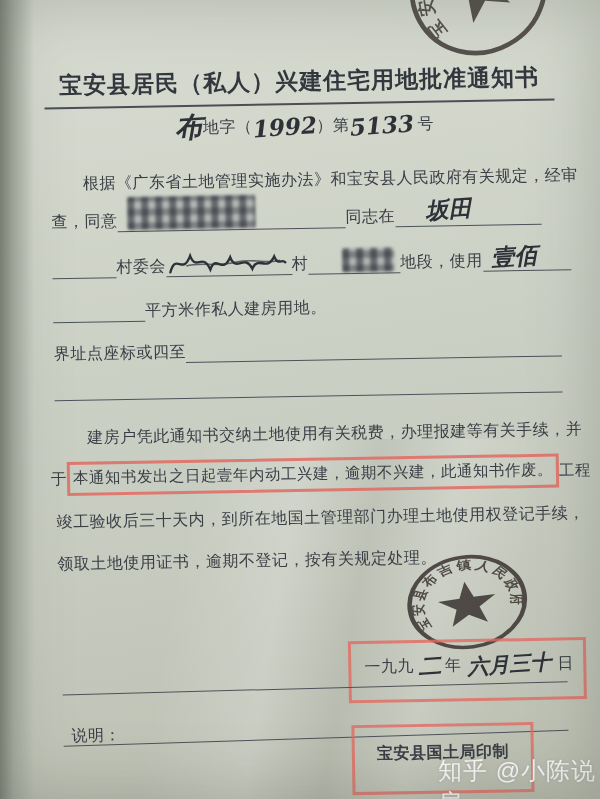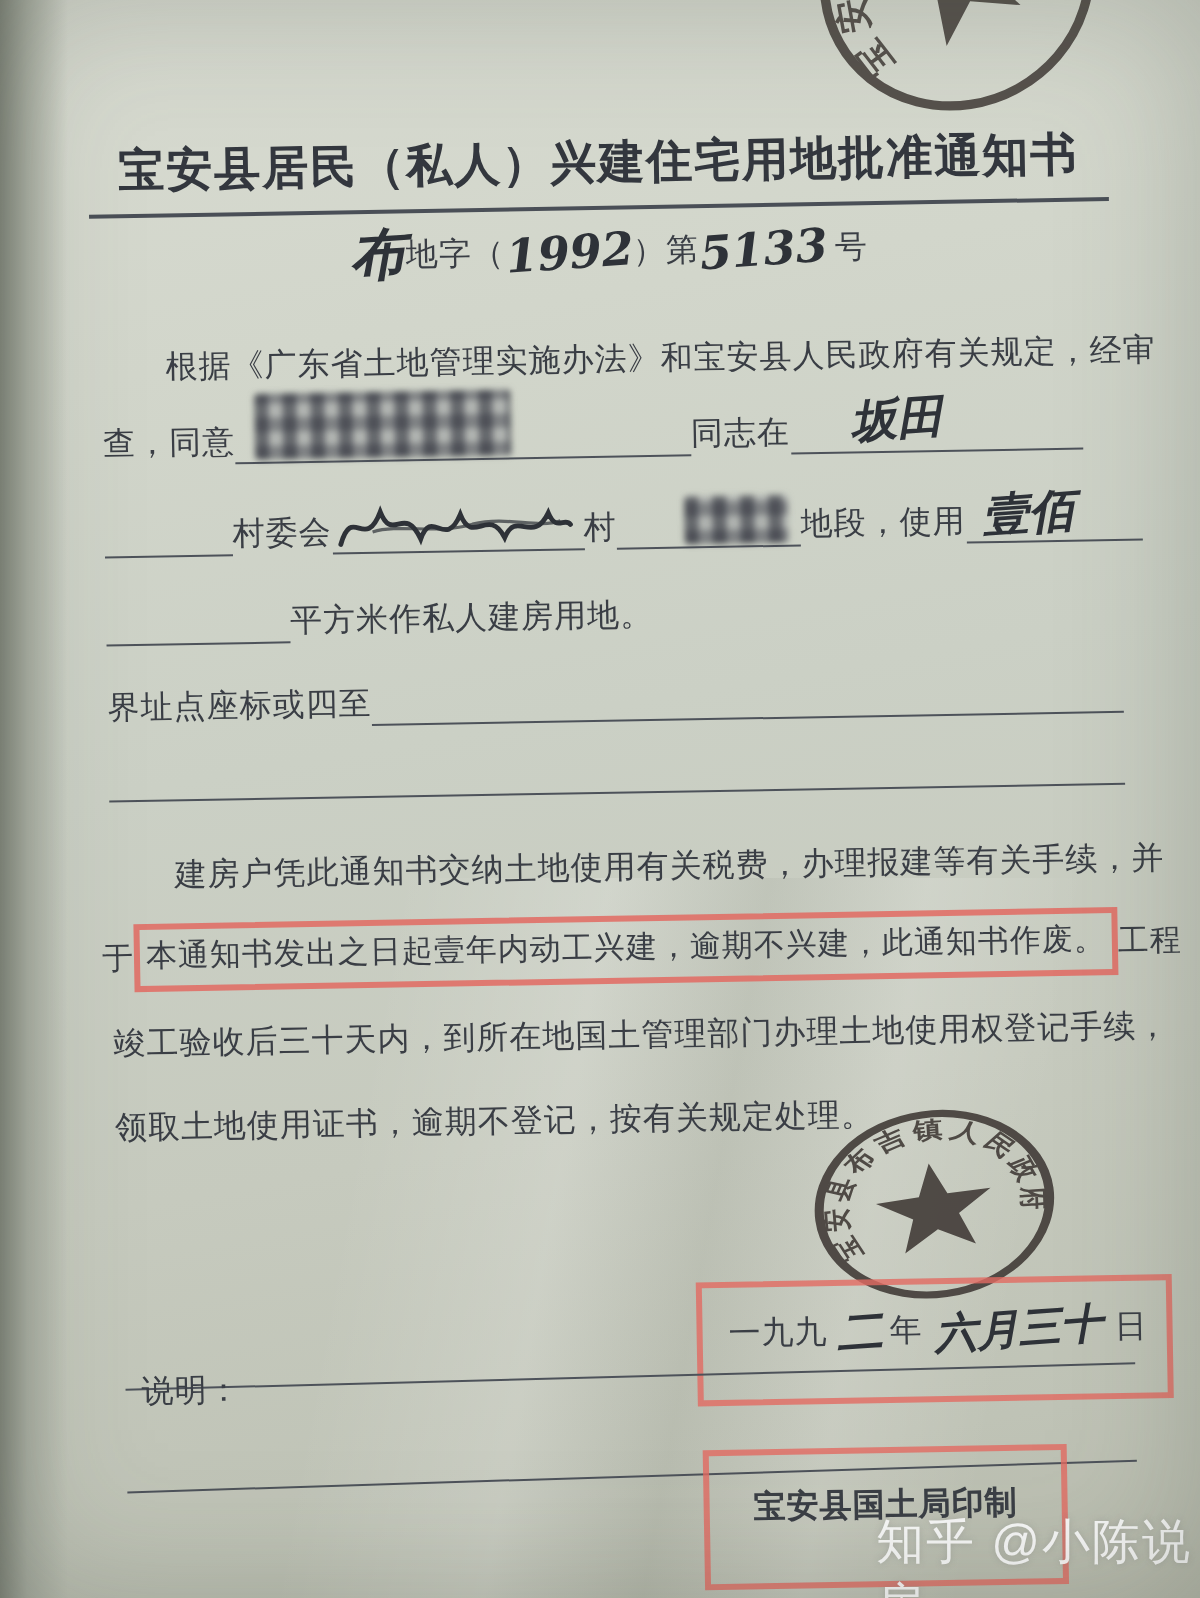--- a/index.html
+++ b/index.html
@@ -138,21 +138,21 @@
     <div class="t" style="left:344px;top:642px;width:232px;height:56px;border:3px solid rgba(226,106,98,.8);"></div>
     <div class="t row" style="left:360px;top:650px;align-items:center;height:36px;">
       <span class="print">一九九</span>
       <span class="hand" style="margin:0 4px;">二</span>
       <span class="print">年</span>
       <span class="hand" style="margin:0 6px;font-size:21px;">六月三十</span>
       <span class="print">日</span>
     </div>
     <div class="line-abs" style="left:58px;top:688px;width:505px;transform:rotate(-.5deg);"></div>
 
-    <div class="t print" style="left:66px;top:682px;">说明：</div>
+    <div class="t print" style="left:66px;top:722px;">说明：</div>
     <div class="line-abs" style="left:58px;top:738px;width:505px;transform:rotate(-.8deg);"></div>
 
     <div class="t" style="left:346px;top:726px;width:176px;height:64px;border:3px solid rgba(226,106,98,.8);">
       <div class="print bold" style="text-align:center;margin-top:16px;font-size:16px;">宝安县国土局印制</div>
     </div>
 
   </div>
 
   <div class="watermark" style="left:438px;top:755px;">知乎 @小陈说房</div>
 

